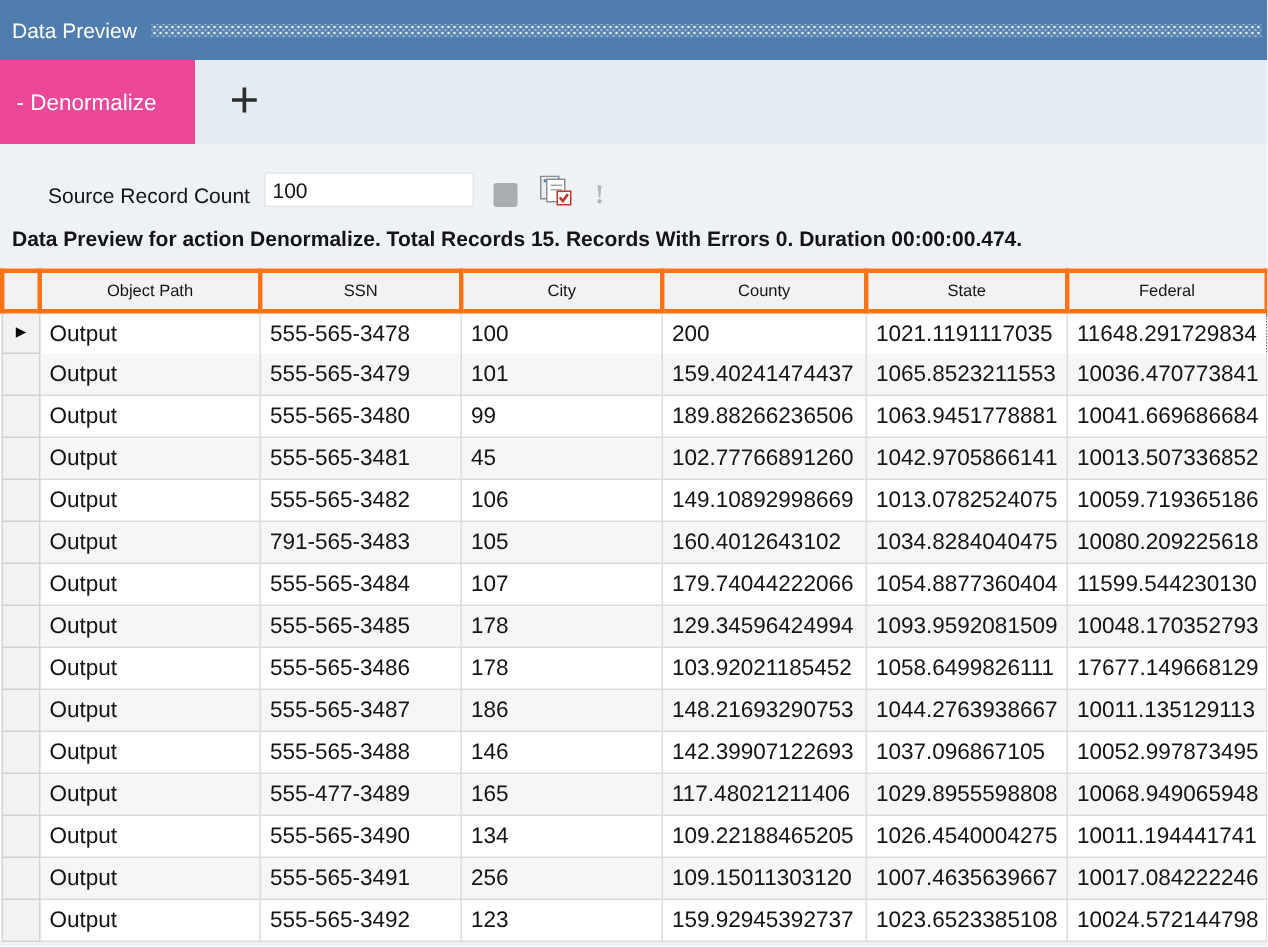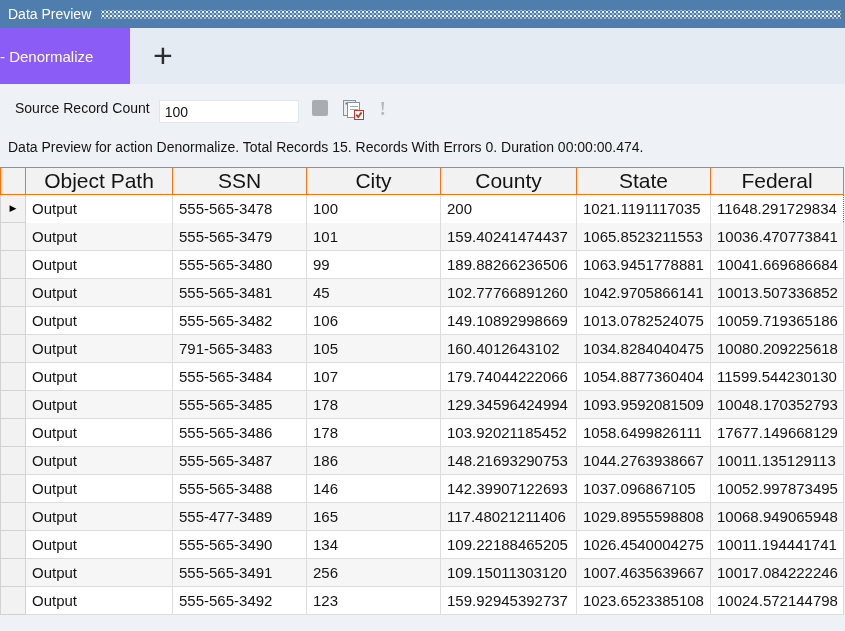--- a/index.html
+++ b/index.html
@@ -5,78 +5,78 @@
   * { box-sizing: border-box; margin: 0; padding: 0; }
   html,body { background:#fff; }
   .app {
     width: 845px; height: 631px; overflow: hidden; position: relative;
     background: #eef2f7;
     font-family: "Liberation Sans", sans-serif;
     color: #141414;
   }
   
   .titlebar {
-    height: 28px; background: #4e7dae; display: flex; align-items: center;
+    height: 40px; background: #4e7dae; display: flex; align-items: center;
     padding: 0 4px 0 8px; gap: 10px;
   }
   .titlebar .title { color: #fff; font-size: 14px; white-space: nowrap; }
   .grip {
     flex: 1; height: 9px; margin-top: 1px;
     background-image:
       radial-gradient(rgba(255,255,255,0.9) 0.9px, transparent 1.1px),
       radial-gradient(rgba(255,255,255,0.45) 0.9px, transparent 1.1px);
     background-size: 4px 4px, 4px 4px;
     background-position: 0 0, 2px 2px;
   }
   
   .tabstrip { height: 56px; background: #e4ebf3; display: flex; align-items: stretch; }
   .tab-active {
-    width: 130px; background: #8b5cf6; color: #fff; font-size: 15px;
-    display: flex; align-items: center; cursor: default;
+    width: 130px; background: #ec4899; color: #fff; font-size: 15px;
+    display: flex; align-items: center; padding-left: 11px; cursor: default;
   }
   .tab-add {
     width: 66px; display: flex; align-items: center; justify-content: center;
     color: #2d2d2d; cursor: default;
   }
   .tab-add .plus { font-size: 34px; font-weight: 200; line-height: 1; margin-top: -3px; }
   
-  .toolbar { margin: 16px 0 0 0; height: 26px; display: flex; align-items: flex-start; padding-left: 15px; }
+  .toolbar { margin: 16px 0 0 0; height: 26px; display: flex; align-items: flex-end; padding-left: 32px; }
   .toolbar label { font-size: 14px; margin-right: 9px; white-space: nowrap; }
   .count-input {
     width: 140px; height: 23px; border: 1px solid #e2e6ea; background: #fff;
     font-family: "Liberation Sans", sans-serif; font-size: 14px; padding: 0 5px; color: #141414;
   }
   .btn-square {
     width: 16px; height: 16px; background: #a9adb2; border-radius: 2px;
     margin-left: 13px; border: none; display: inline-block;
   }
   .btn-validate { margin-left: 14px; background: none; border: none; padding: 0; line-height: 0; }
   .warn-glyph {
     margin-left: 15px; font-size: 18px; font-weight: bold; color: #b3b7bd;
     line-height: 1; font-family: "Liberation Serif", serif;
   }
   
-  .summary { margin: 13px 0 0 8px; font-size: 14px; height: 17px; white-space: nowrap; }
+  .summary { margin: 13px 0 0 8px; font-size: 14px; height: 17px; white-space: nowrap; font-weight: bold; }
   
   .gridwrap { margin-top: 11px; }
   table.grid {
     border-collapse: collapse; table-layout: fixed; width: 844px;
     background: #fff; font-size: 15px;
   }
   table.grid col.c-sel { width: 25px; }
   table.grid col.c0 { width: 147px; }
   table.grid col.c1 { width: 134px; }
   table.grid col.c2 { width: 134px; }
   table.grid col.c3 { width: 136px; }
   table.grid col.c4 { width: 134px; }
   table.grid col.c5 { width: 133px; }
   th, td { overflow: hidden; white-space: nowrap; }
   thead th {
     height: 27px; background: #f2f2f2; font-weight: normal; text-align: center;
-    border: 1px solid #f97316; color: #141414; font-size: 21px;
+    border: 3px solid #f97316; color: #141414; font-size: 11px;
   }
   td.rowsel {
     height: 28px; background: #f2f2f2; border: 1px solid #d2d2d2;
     text-align: center; font-size: 9px; color: #000; padding: 0;
   }
   td.cell {
     height: 28px; border-right: 1px solid #dcdcdc; border-bottom: 1px solid #dcdcdc;
     border-top: 1px solid transparent;
     padding: 0 4px 0 6px; background: #fff; color: #141414;
   }

